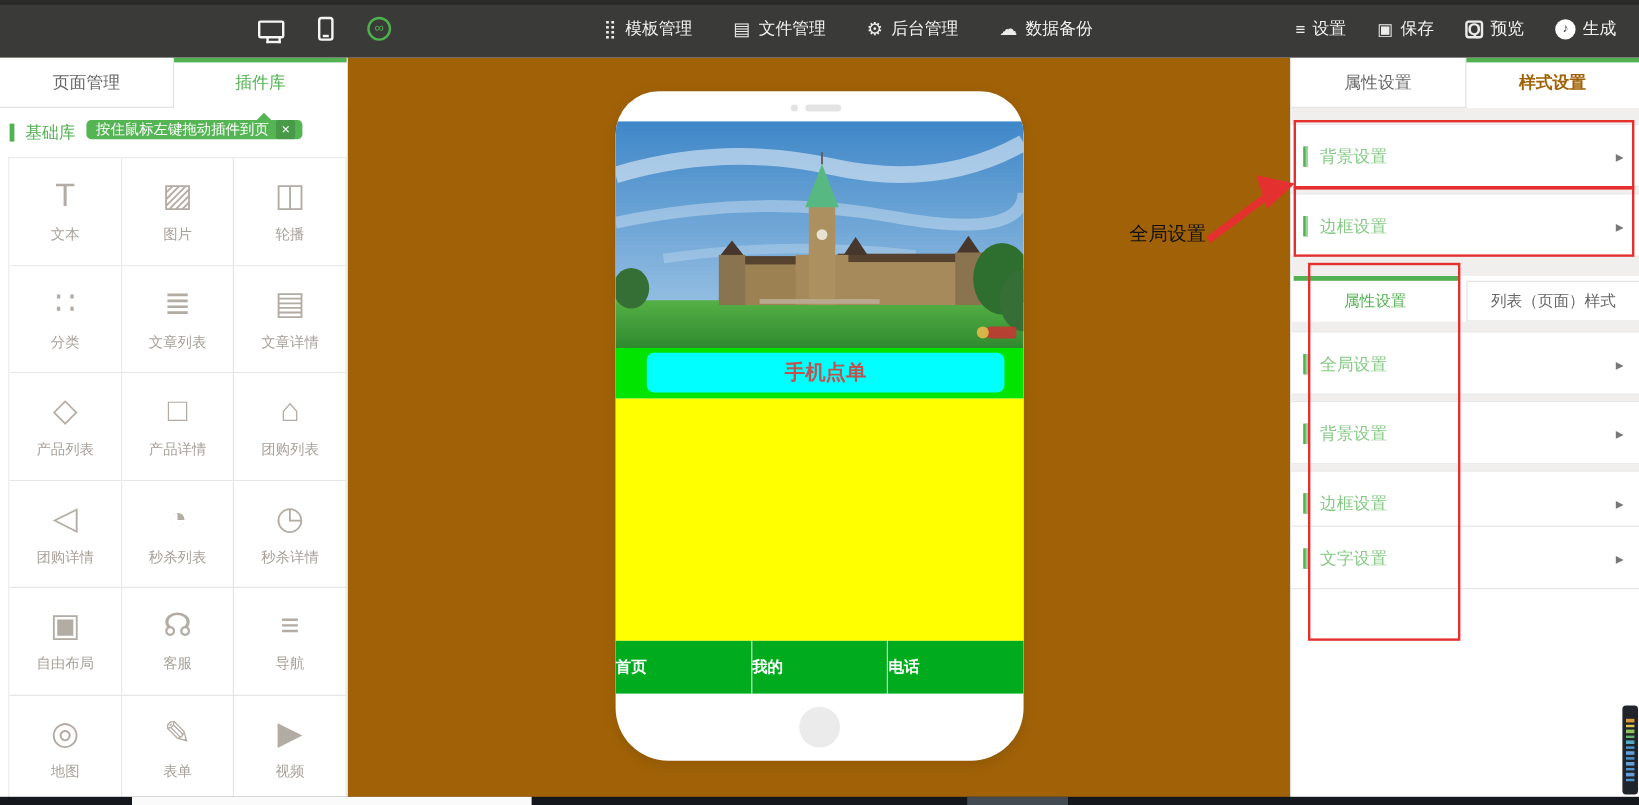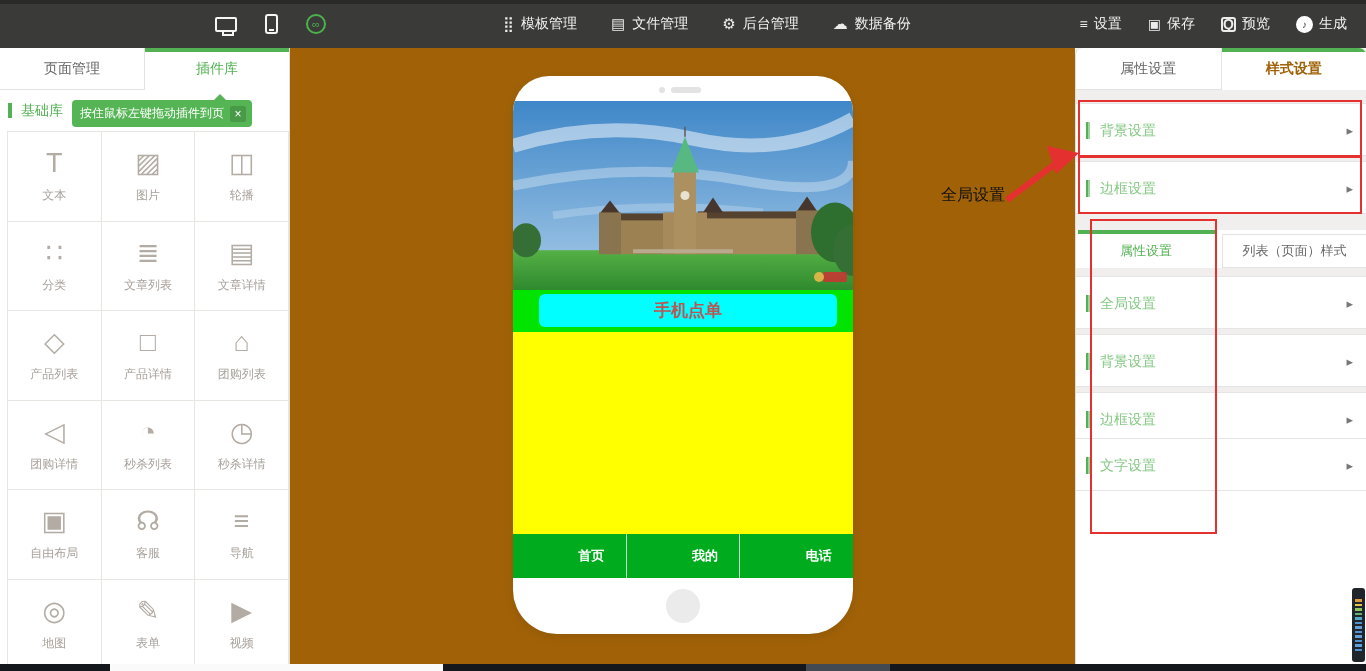--- a/index.html
+++ b/index.html
@@ -29,46 +29,46 @@
   
   .left-panel { position:absolute; left:0; top:48px; width:290px; height:623px; background:#fff; border-right:1px solid #ddd; overflow:hidden; z-index:5; }
   .lp-tabs { display:flex; height:42px; }
   .lp-tab { flex:1; display:flex; align-items:center; justify-content:center; font-size:14px; color:#666; position:relative; cursor:pointer; background:#fff; }
   .lp-tab.inactive { border-right:1px solid #e3e3e3; border-bottom:1px solid #e3e3e3; }
   .lp-tab.active { color:#52b152; }
   .lp-tab.active::before { content:""; position:absolute; left:0; top:0; width:100%; height:4px; background:#52b152; }
   .library-row { position:relative; height:41px; }
   .library-marker { position:absolute; left:8px; top:13px; width:4px; height:15px; background:#52b152; }
   .library-label { position:absolute; left:21px; top:0; line-height:41px; font-size:14px; color:#52b152; }
-  .drag-tooltip { position:absolute; left:72px; top:52px; height:27px; background:#55b555; border-radius:4px; color:#fff; font-size:12px; display:flex; align-items:center; gap:6px; padding:0 6px 0 8px; z-index:8; white-space:nowrap; }
+  .drag-tooltip { position:absolute; left:72px; top:52px; height:16px; background:#55b555; border-radius:4px; color:#fff; font-size:12px; display:flex; align-items:center; gap:6px; padding:0 6px 0 8px; z-index:8; white-space:nowrap; }
   .drag-tooltip::before { content:""; position:absolute; top:-6px; left:142px; border:6px solid transparent; border-bottom-color:#55b555; border-top:none; }
   .tooltip-close { width:16px; height:16px; background:rgba(0,0,0,.15); border-radius:2px; display:flex; align-items:center; justify-content:center; font-size:12px; cursor:pointer; }
   .plugin-grid { position:absolute; left:7px; right:0; top:83px; display:grid; grid-template-columns:repeat(3,1fr); grid-auto-rows:89.5px; border-top:1px solid #e8e6e3; border-left:1px solid #e8e6e3; }
   .plugin-cell { border-right:1px solid #e8e6e3; border-bottom:1px solid #e8e6e3; display:flex; flex-direction:column; align-items:center; justify-content:center; gap:9px; cursor:grab; background:#fff; }
   .plugin-cell .pc-icon { font-size:27px; line-height:30px; height:30px; color:#b3aca4; font-weight:400; }
   .plugin-cell .pc-label { font-size:12px; color:#a8a19b; }
 
   
   .canvas { position:absolute; left:290px; top:48px; width:785px; height:623px; background:#a16207; }
   .phone { position:absolute; left:223px; top:28px; width:340px; height:558px; background:#fff; border-radius:36px 36px 44px 44px; box-shadow:0 3px 10px rgba(0,0,0,.10); overflow:hidden; }
   .phone-top { position:relative; height:25px; }
   .phone-cam { position:absolute; left:146px; top:11px; width:6px; height:6px; border-radius:50%; background:#e3e3e3; }
   .phone-speaker { position:absolute; left:158px; top:11px; width:30px; height:6px; border-radius:3px; background:#e3e3e3; }
   .phone-hero { display:block; width:340px; height:189px; }
   .phone-strip { position:relative; height:42px; background:#00e400; }
   .phone-title-btn { position:absolute; left:26px; top:4px; width:298px; height:33px; background:#00ffff; border-radius:6px; text-align:center; line-height:33px; font-size:17px; font-weight:bold; color:#bf5350; cursor:pointer; }
   .phone-yellow { height:202px; background:#ffff00; }
   .phone-nav { height:44px; background:#00ab1e; display:flex; }
-  .phone-nav-item { flex:1; display:flex; align-items:center; justify-content:center; color:#fff; font-size:13px; font-weight:bold; cursor:pointer;padding-left:44px; }
+  .phone-nav-item { flex:1; display:flex; align-items:center; color:#fff; font-size:13px; font-weight:bold; cursor:pointer; }
   .phone-nav-item + .phone-nav-item { border-left:1px solid rgba(255,255,255,.75); }
   .phone-chin { height:56px; }
   .home-btn { width:34px; height:34px; border-radius:50%; background:#ebebeb; margin:11px auto 0; cursor:pointer; }
 
   
-  .right-panel { position:absolute; left:1075px; top:48px; width:291px; height:623px; background:#fff; border-left:1px solid #ddd; overflow:hidden; z-index:5;border-radius:7px; }
+  .right-panel { position:absolute; left:1075px; top:48px; width:291px; height:623px; background:#fff; border-left:1px solid #ddd; overflow:hidden; z-index:5; }
   .rp-tabs { display:flex; height:42px; }
   .rp-tab { flex:1; display:flex; align-items:center; justify-content:center; font-size:14px; color:#666; position:relative; cursor:pointer; }
   .rp-tab.inactive { border-right:1px solid #e3e3e3; border-bottom:1px solid #e3e3e3; }
   .rp-tab.active { color:#a16207;font-weight:bold; }
   .rp-tab.active::before { content:""; position:absolute; left:0; top:0; width:100%; height:4px; background:#52b152; }
   .section-card { position:absolute; left:0; width:291px; height:53px; background:#fff; border-top:1px solid #e5e5e5; border-bottom:1px solid #e5e5e5; cursor:pointer; }
   .sc-marker { position:absolute; left:10px; top:18px; width:4px; height:17px; background:#52b152; border-right:2px solid #9ed49e; }
   .sc-label { position:absolute; left:24px; top:0; line-height:53px; font-size:14px; color:#85c985; }
   .sc-chevron { position:absolute; right:14px; top:0; line-height:53px; font-size:13px; color:#777; }
   .gap-strip { position:absolute; left:0; width:291px; background:#f0efed; }

